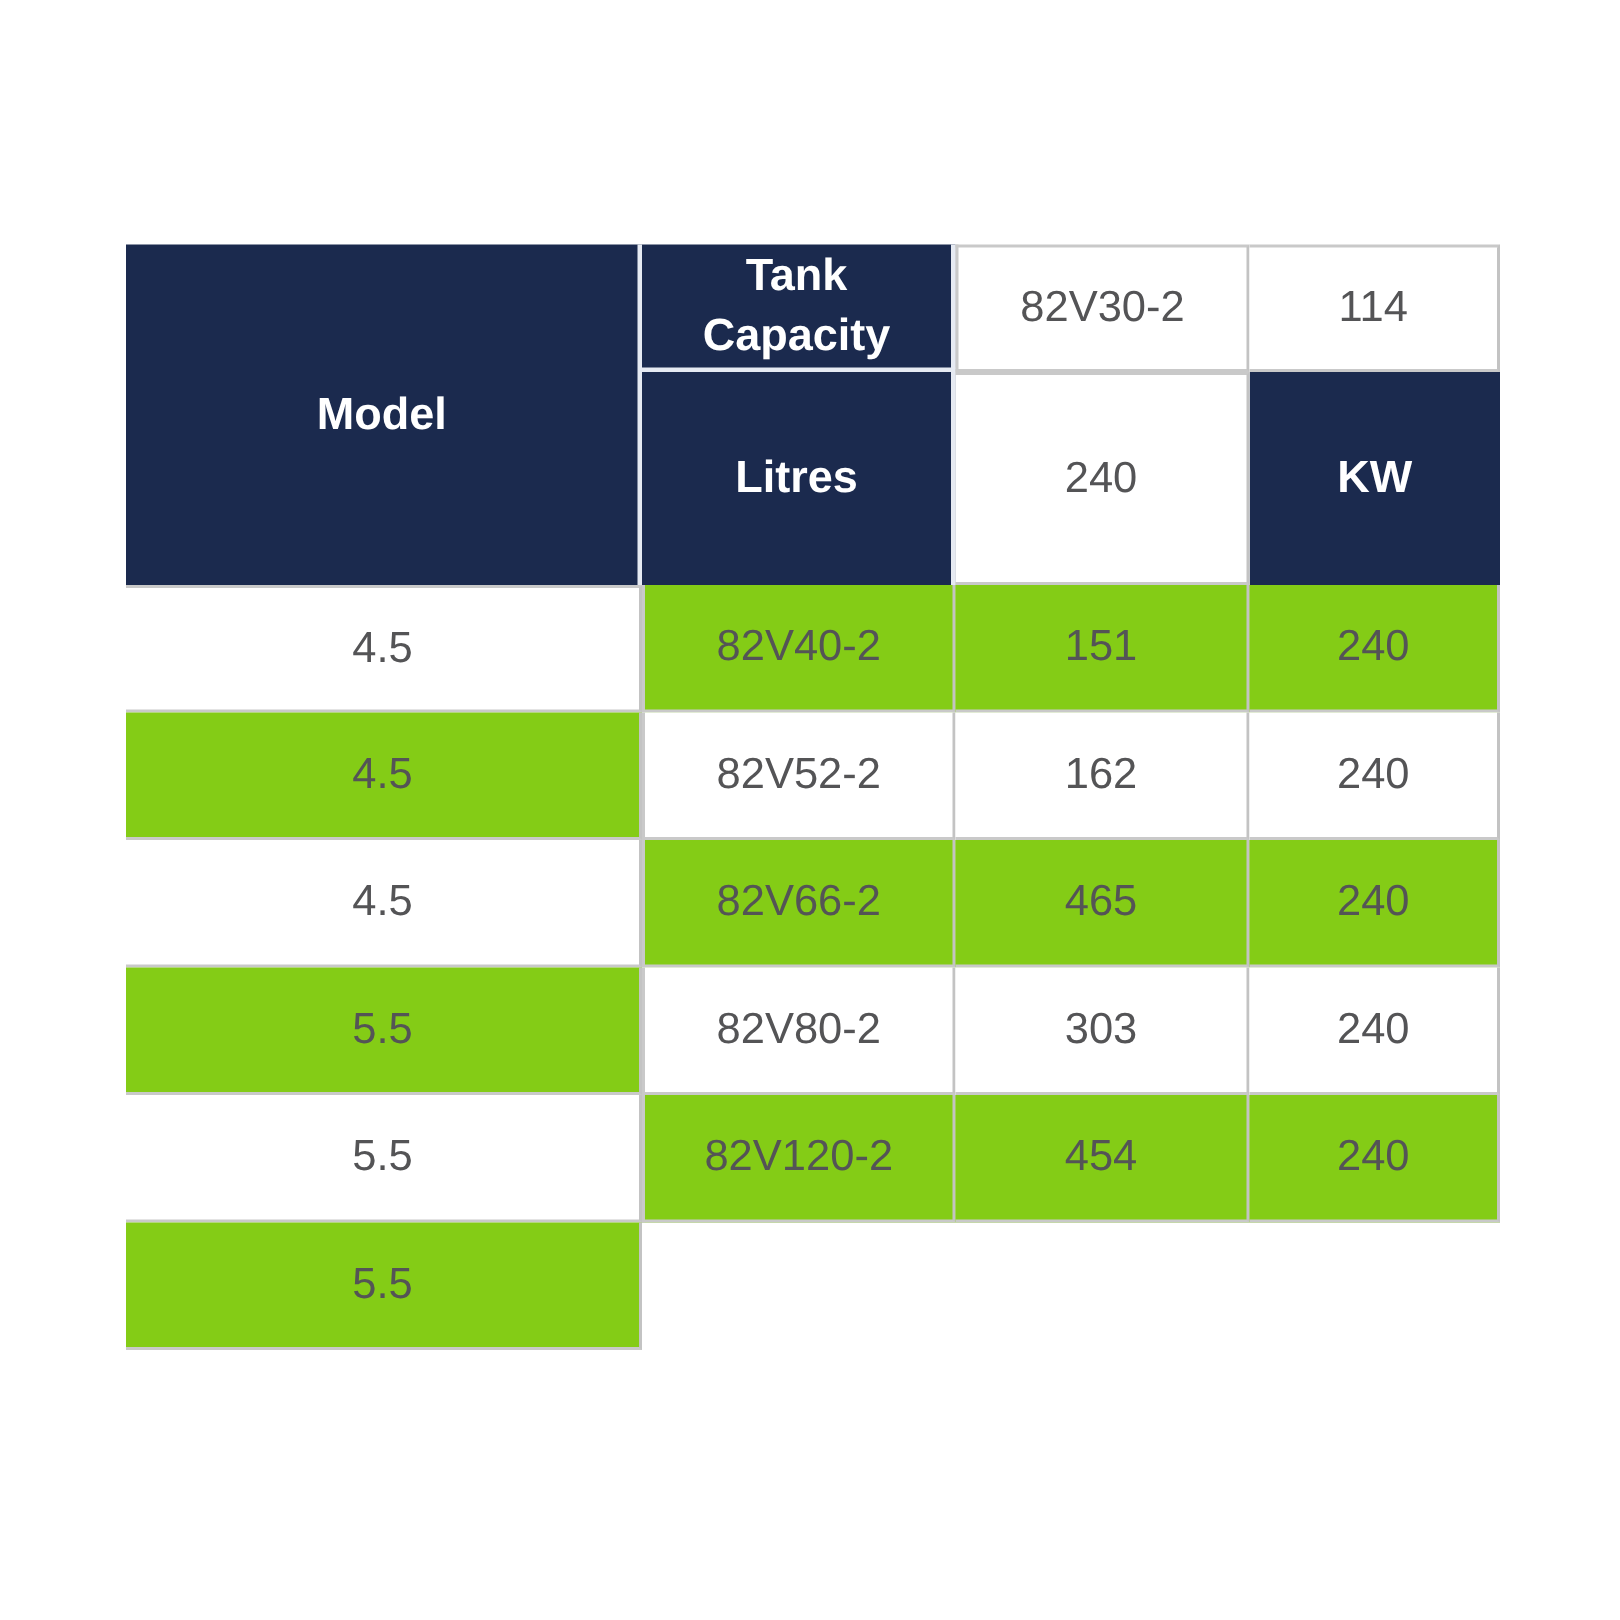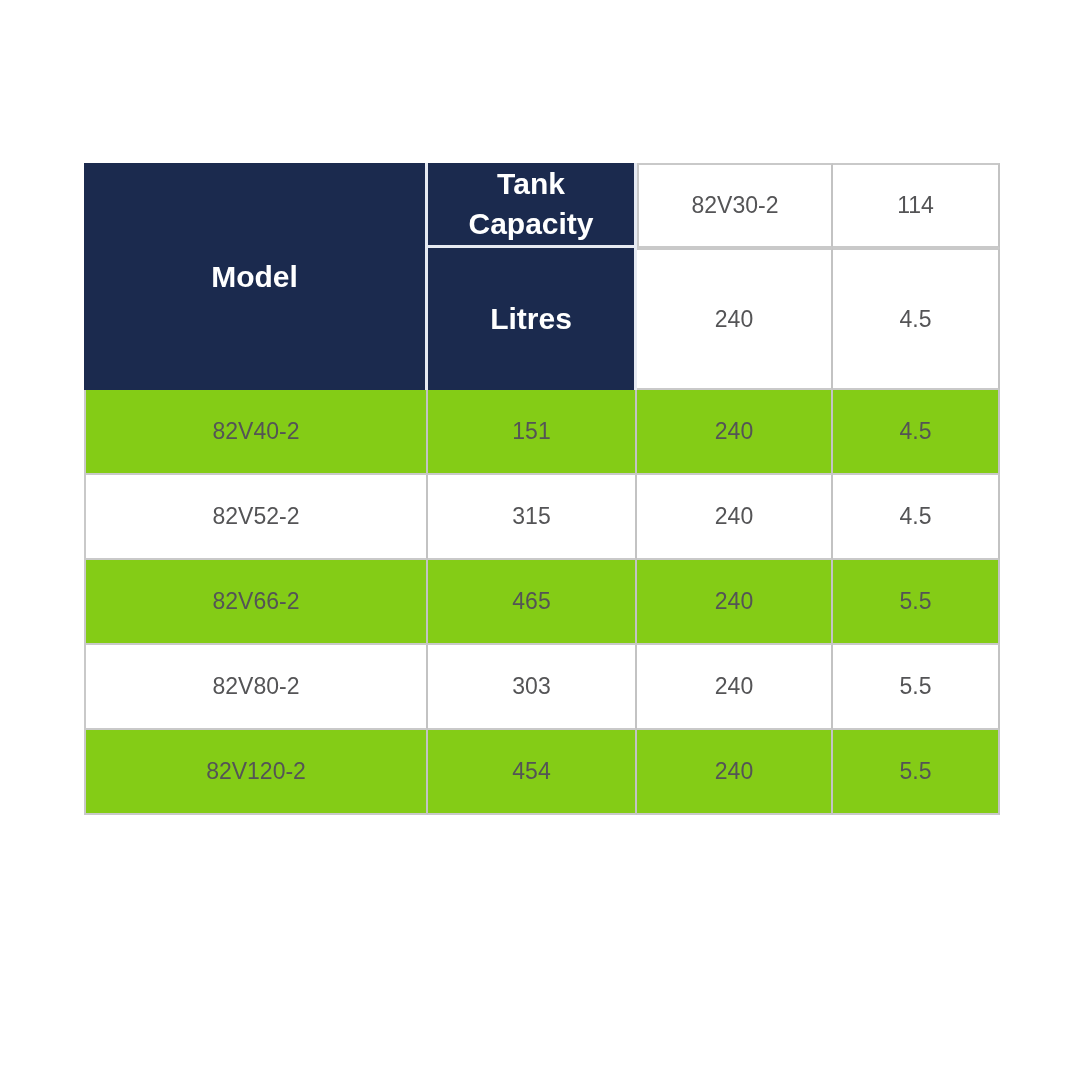--- a/index.html
+++ b/index.html
@@ -44,53 +44,54 @@
                border-bottom: 3px solid #e6eaf2; padding: 0 8px; }
   .h-copper  { grid-column: 3 / span 2; grid-row: 1; border-bottom: 3px solid #e6eaf2; }
   .h-litres  { grid-column: 2; grid-row: 2; border-right: 3px solid #e6eaf2; text-align: right; }
   .h-voltage { grid-column: 3; grid-row: 2; border-right: 3px solid #e6eaf2; padding: 0 40px; }
   .h-kw      { grid-column: 4; grid-row: 2; }
   
   .brow { display: contents; }
   .bcell {
     background: #ffffff;
     color: #545456;
-    font-size: 23px;
+    font-size: 29px;
     border-right: 2px solid #c3c3c3;
     border-bottom: 2px solid #c9c9c9;
   }
   .bcell.first-col { border-left: 2px solid #c9c9c9; }
   .brow.first-row .bcell { border-top: 2px solid #c9c9c9; }
   .brow.alt .bcell { background: #84cc16; }
 </style>
 </head>
 <body>
 
 <div class="page">
   <div class="spec-table">
 
     <div class="cell hcell h-tank">Tank Capacity</div>
     <div class="cell hcell h-model">Model</div>
     <div class="cell hcell h-litres">Litres</div>
+    <div class="cell hcell h-kw">KW</div>
 
     <div class="brow first-row">
       <div class="cell bcell first-col">82V30-2</div>
       <div class="cell bcell">114</div>
       <div class="cell bcell">240</div>
       <div class="cell bcell">4.5</div>
     </div>
     <div class="brow alt">
       <div class="cell bcell first-col">82V40-2</div>
       <div class="cell bcell">151</div>
       <div class="cell bcell">240</div>
       <div class="cell bcell">4.5</div>
     </div>
     <div class="brow">
       <div class="cell bcell first-col">82V52-2</div>
-      <div class="cell bcell">315</div>
+      <div class="cell bcell">162</div>
       <div class="cell bcell">240</div>
       <div class="cell bcell">4.5</div>
     </div>
     <div class="brow alt">
       <div class="cell bcell first-col">82V66-2</div>
       <div class="cell bcell">465</div>
       <div class="cell bcell">240</div>
       <div class="cell bcell">5.5</div>
     </div>
     <div class="brow">

